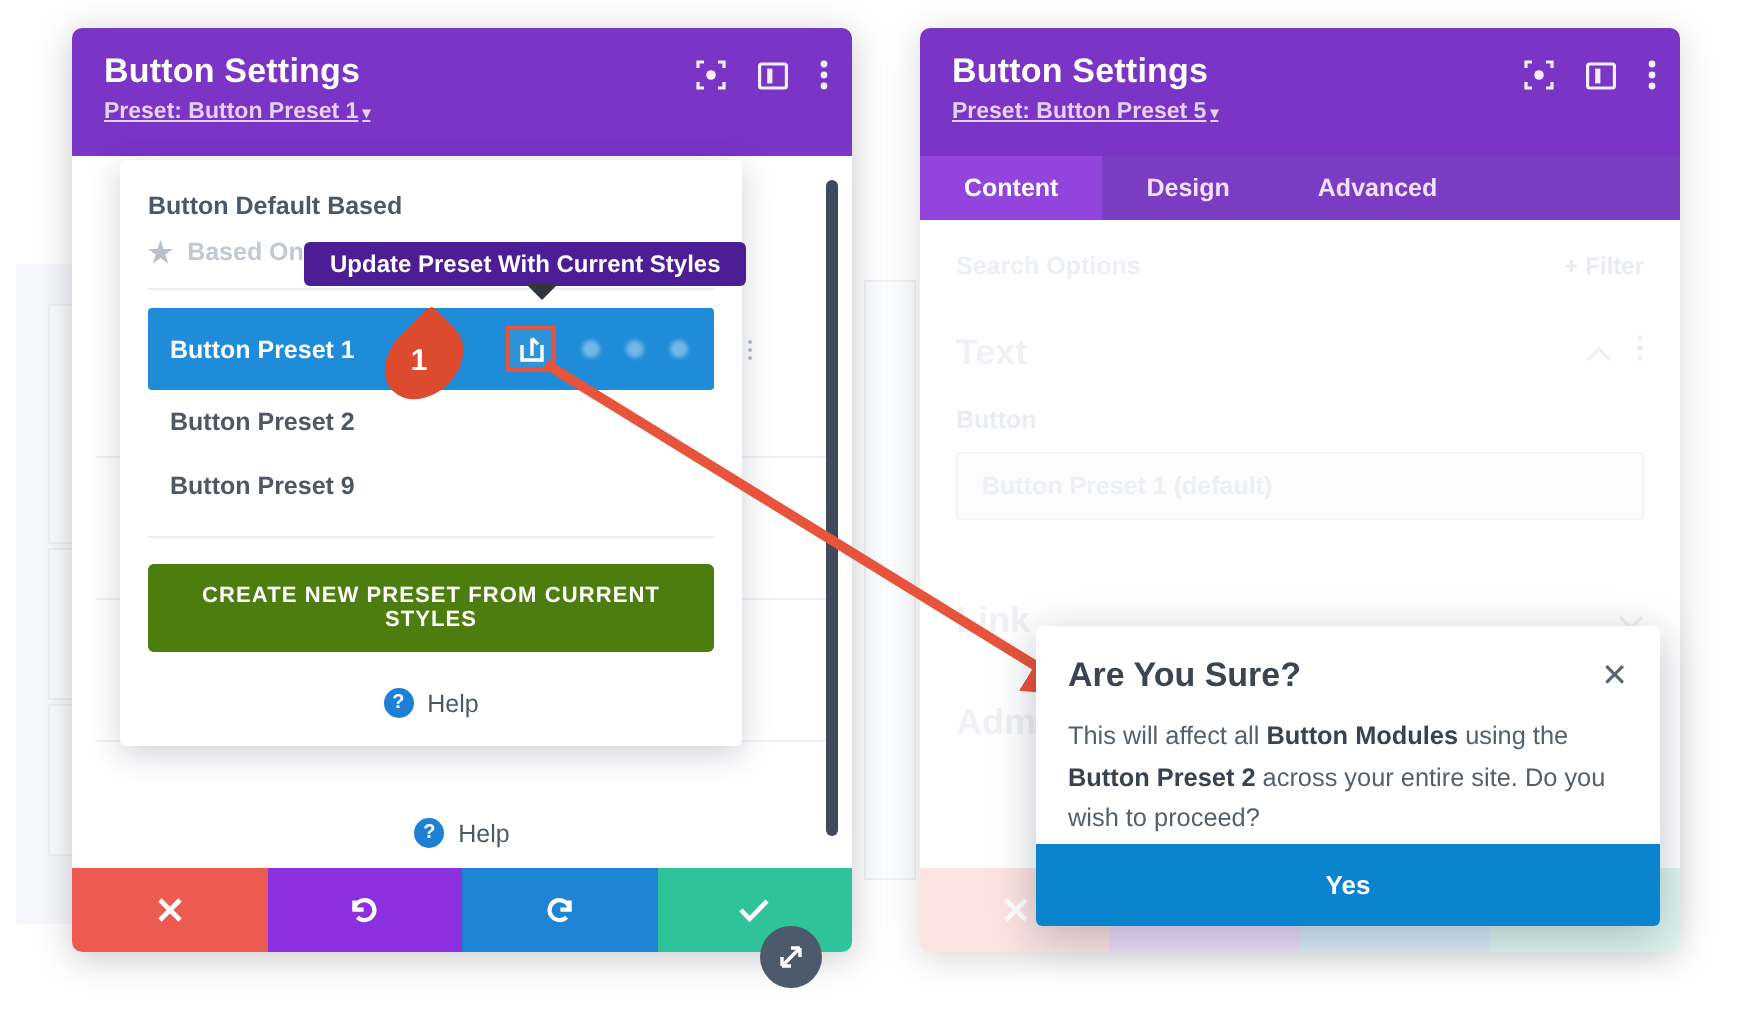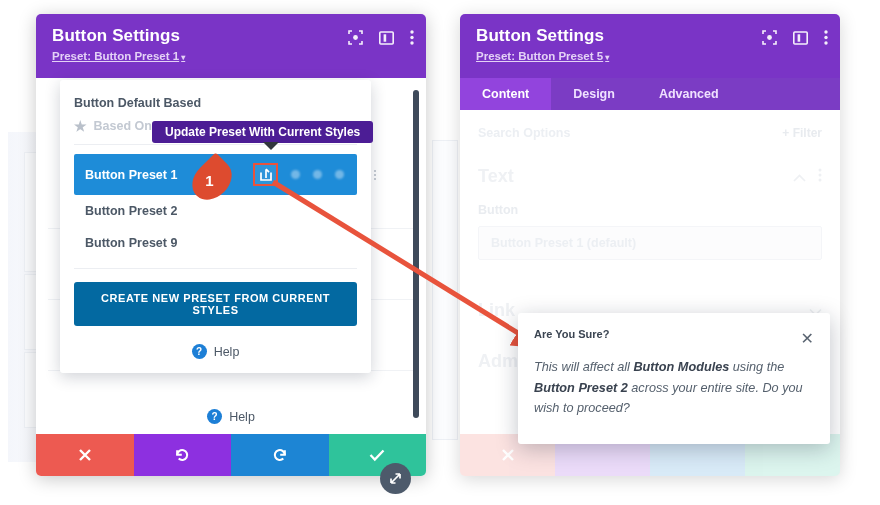--- a/index.html
+++ b/index.html
@@ -101,21 +101,21 @@
   .row-kebab {
     position: absolute; right: -19px; top: 50%; transform: translateY(-50%);
     display: flex; flex-direction: column; gap: 2px;
   }
   .row-kebab i { width: 2px; height: 2px; background: #aab2bd; border-radius: 50%; display:block;}
 
   .dd-divider2 { height: 1px; background: #eceef2; margin: 9px 14px 0 14px; }
 
   .dd-btn {
     display: block; width: calc(100% - 28px); margin: 13px 14px 0 14px;
-    background: #0369a1; color: #ffffff;
+    background: #4d7c0f; color: #ffffff;
     border: none; border-radius: 3px;
     font-family: "Liberation Sans", sans-serif;
     font-size: 11px; font-weight: bold; letter-spacing: .55px;
     padding: 10px 16px; cursor: pointer; text-align: center;
   }
   .dd-help {
     display: flex; align-items: center; justify-content: center; gap: 7px;
     margin-top: 18px; margin-bottom: 4px;
     font-size: 12.5px; color: #4c5866;
   }
@@ -254,25 +254,25 @@
     background: #ffffff;
     border-radius: 3px;
     box-shadow: 0 5px 22px rgba(15,25,45,.26);
     z-index: 20;
     overflow: hidden;
   }
   .cd-head {
     display: flex; align-items: flex-start; justify-content: space-between;
     padding: 15px 16px 4px 16px;
   }
-  .cd-title { font-size: 11px; color: #3b4552; font-weight: bold; }
+  .cd-title { font-size: 17px; color: #3b4552; font-weight: bold; }
   .cd-close { font-size: 16px; color: #5a6471; cursor: pointer; line-height: 1; padding-top: 3px; }
   .cd-body {
-    padding: 6px 16px 25px 16px;
-    font-size: 12.7px; color: #55606d; line-height: 1.62; font-style: italic;
+    padding: 6px 16px 2px 16px;
+    font-size: 12.7px; color: #55606d; line-height: 1.62;
   }
   .cd-body b { color: #39424f; }
   .cd-yes {
     display: block; width: 100%; border: none;
     background: #0b84ce; color: #ffffff;
     font-family: "Liberation Sans", sans-serif;
     font-size: 13px; font-weight: bold;
     padding: 13px 0; cursor: pointer;
   }
 </style>
@@ -512,20 +512,21 @@
       <div class="action-btn ab-save"></div>
     </div>
   </div>
 
   <div id="confirm-dialog">
     <div class="cd-head">
       <span class="cd-title">Are You Sure?</span>
       <span class="cd-close">✕</span>
     </div>
     <div class="cd-body"><span>This will affect all </span><b>Button Modules</b><span> using the </span><b>Button Preset 2</b><span> across your entire site. Do you wish to proceed?</span></div>
+    <button class="cd-yes">Yes</button>
   </div>
 
   <svg id="arrow-svg">
     <defs>
       <marker id="ahead" markerWidth="6" markerHeight="6" refX="3.2" refY="3" orient="auto">
         <path d="M0,0 L6,3 L0,6 z" fill="#e8533c"></path>
       </marker>
     </defs>
     <line x1="273" y1="182" x2="531" y2="341" stroke="#e8533c" stroke-width="5" marker-end="url(#ahead)"></line>
   </svg>

